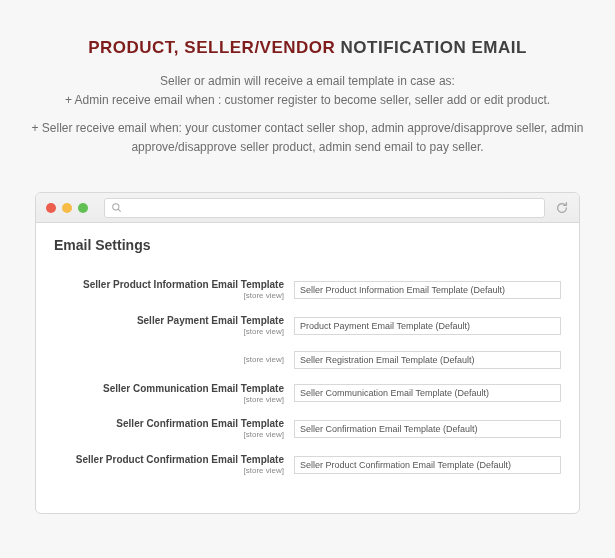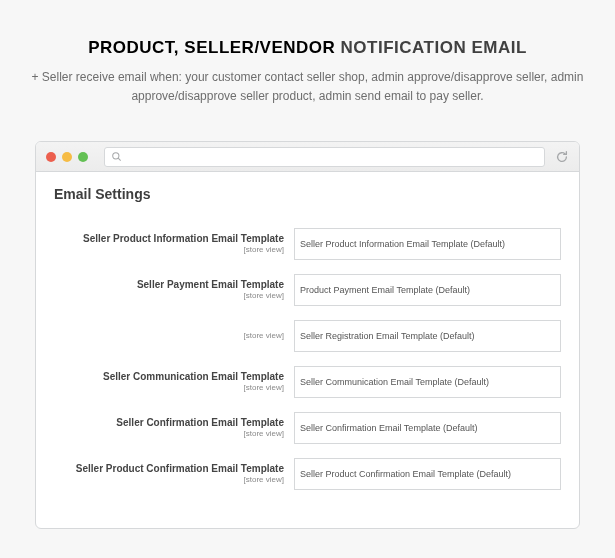--- a/index.html
+++ b/index.html
@@ -12,21 +12,21 @@
     }
     .header-area {
       text-align: center;
       padding: 38px 30px 18px;
     }
     .title {
       font-size: 17px;
       font-weight: 700;
       letter-spacing: 0.5px;
     }
-    .title-blue { color: #000000; }
+    .title-blue { color: #7f1d1d; }
     .title-dark { color: #404040; }
     .desc {
       font-size: 12px;
       color: #6e6e6e;
       line-height: 1.55;
       margin-top: 14px;
     }
     .desc-block2 {
       margin-top: 10px;
     }
@@ -101,37 +101,41 @@
     .label-scope {
       font-size: 8px;
       color: #8a8a8a;
       line-height: 1.2;
     }
     .select-col {
       flex: 1;
     }
     .fake-select {
       border: 1px solid #d6d8da;
-      height: 32px;
+      height: 18px;
       font-size: 9px;
       color: #555;
       padding: 0 5px;
       display: flex;
       align-items: center;
       background: #fff;
       width: 100%;
     }
   </style>
 </head>
 <body>
 
 <div class="header-area">
   <h1 class="title">
     <span class="title-blue">PRODUCT, SELLER/VENDOR</span><span class="title-dark"> NOTIFICATION EMAIL</span>
   </h1>
+  <div class="desc">
+    <div>Seller or admin will receive a email template in case as:</div>
+    <div>+ Admin receive email when : customer register to become seller, seller add or edit product.</div>
+  </div>
   <div class="desc desc-block2">
     <div>+ Seller receive email when: your customer contact seller shop, admin approve/disapprove seller, admin approve/disapprove seller product, admin send email to pay seller.</div>
   </div>
 </div>
 
 <div class="window">
   <div class="titlebar">
     <div class="dot dot-r"></div>
     <div class="dot dot-y"></div>
     <div class="dot dot-g"></div>

